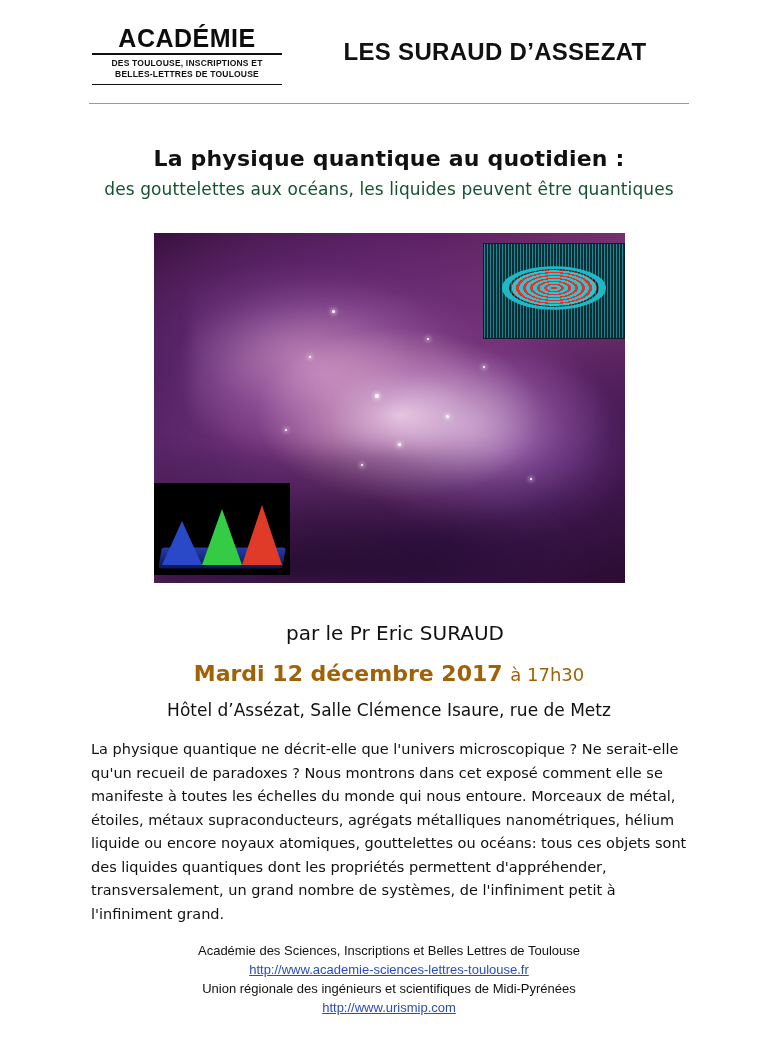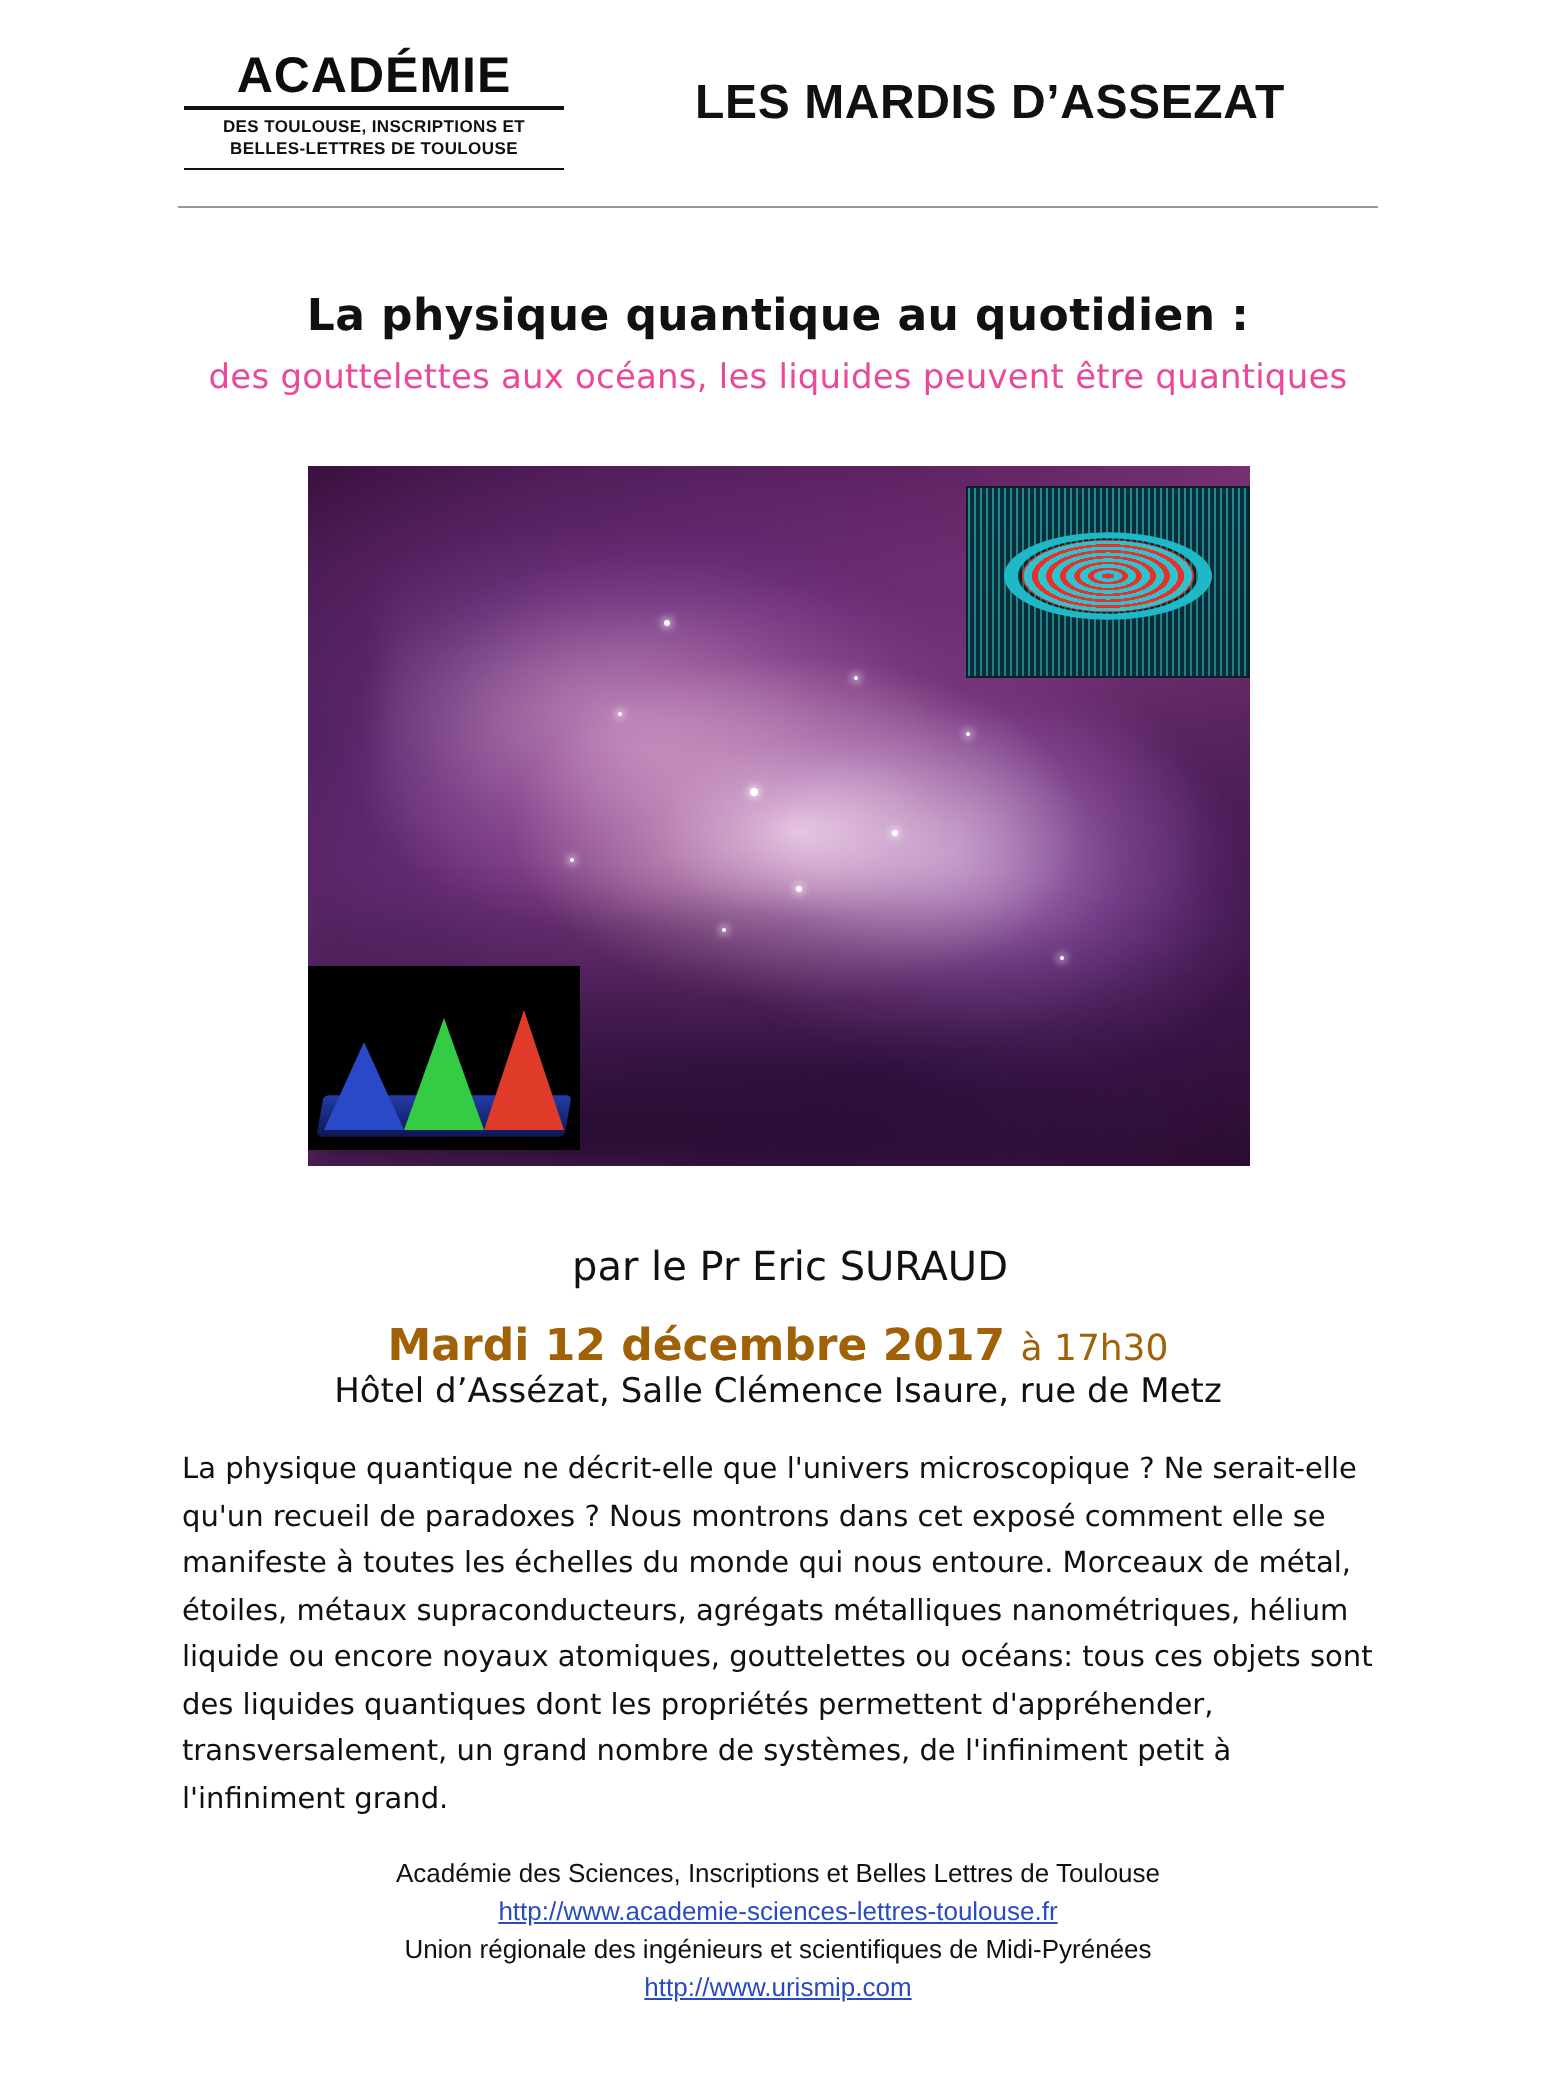--- a/index.html
+++ b/index.html
@@ -85,21 +85,21 @@
   .talk-title {
     font-family: "DejaVu Sans", sans-serif;
     font-weight: bold;
     font-size: 22px;
     color: #111;
     letter-spacing: 0.2px;
   }
   .talk-subtitle {
     font-family: "DejaVu Sans", sans-serif;
     font-size: 17px;
-    color: #ec4899;
+    color: #14532d;
     margin-top: 8px;
     letter-spacing: 0.1px;
   }
 
   
   .figure-wrap {
     margin-top: 34px;
     display: flex;
     justify-content: center;
   }
@@ -233,20 +233,21 @@
     font-size: 22px;
     font-weight: bold;
     color: #a16207;
   }
   .date-line .time {
     font-weight: normal;
     font-size: 18px;
   }
   .venue {
     text-align: center;
+    margin-top: 14px;
     font-family: "DejaVu Sans", sans-serif;
     font-size: 17px;
     color: #111;
   }
 
   
   .abstract {
     margin: 18px auto 0 auto;
     width: 596px;
     font-family: "DejaVu Sans", sans-serif;
@@ -278,21 +279,21 @@
 <div class="page">
 
   <div class="header">
     <div class="logo-block">
       <div class="logo-title">ACADÉMIE</div>
       <div class="logo-rule"></div>
       <div class="logo-sub">DES TOULOUSE, INSCRIPTIONS ET</div>
       <div class="logo-sub">BELLES-LETTRES DE TOULOUSE</div>
       <div class="logo-rule-bottom"></div>
     </div>
-    <div class="header-title">LES MARDIS D’ASSEZAT</div>
+    <div class="header-title">LES SURAUD D’ASSEZAT</div>
   </div>
 
   <div class="divider"></div>
 
   <div class="talk-block">
     <div class="talk-title">La physique quantique au quotidien :</div>
     <div class="talk-subtitle">des gouttelettes aux océans, les liquides peuvent être quantiques</div>
   </div>
 
   <div class="figure-wrap">

